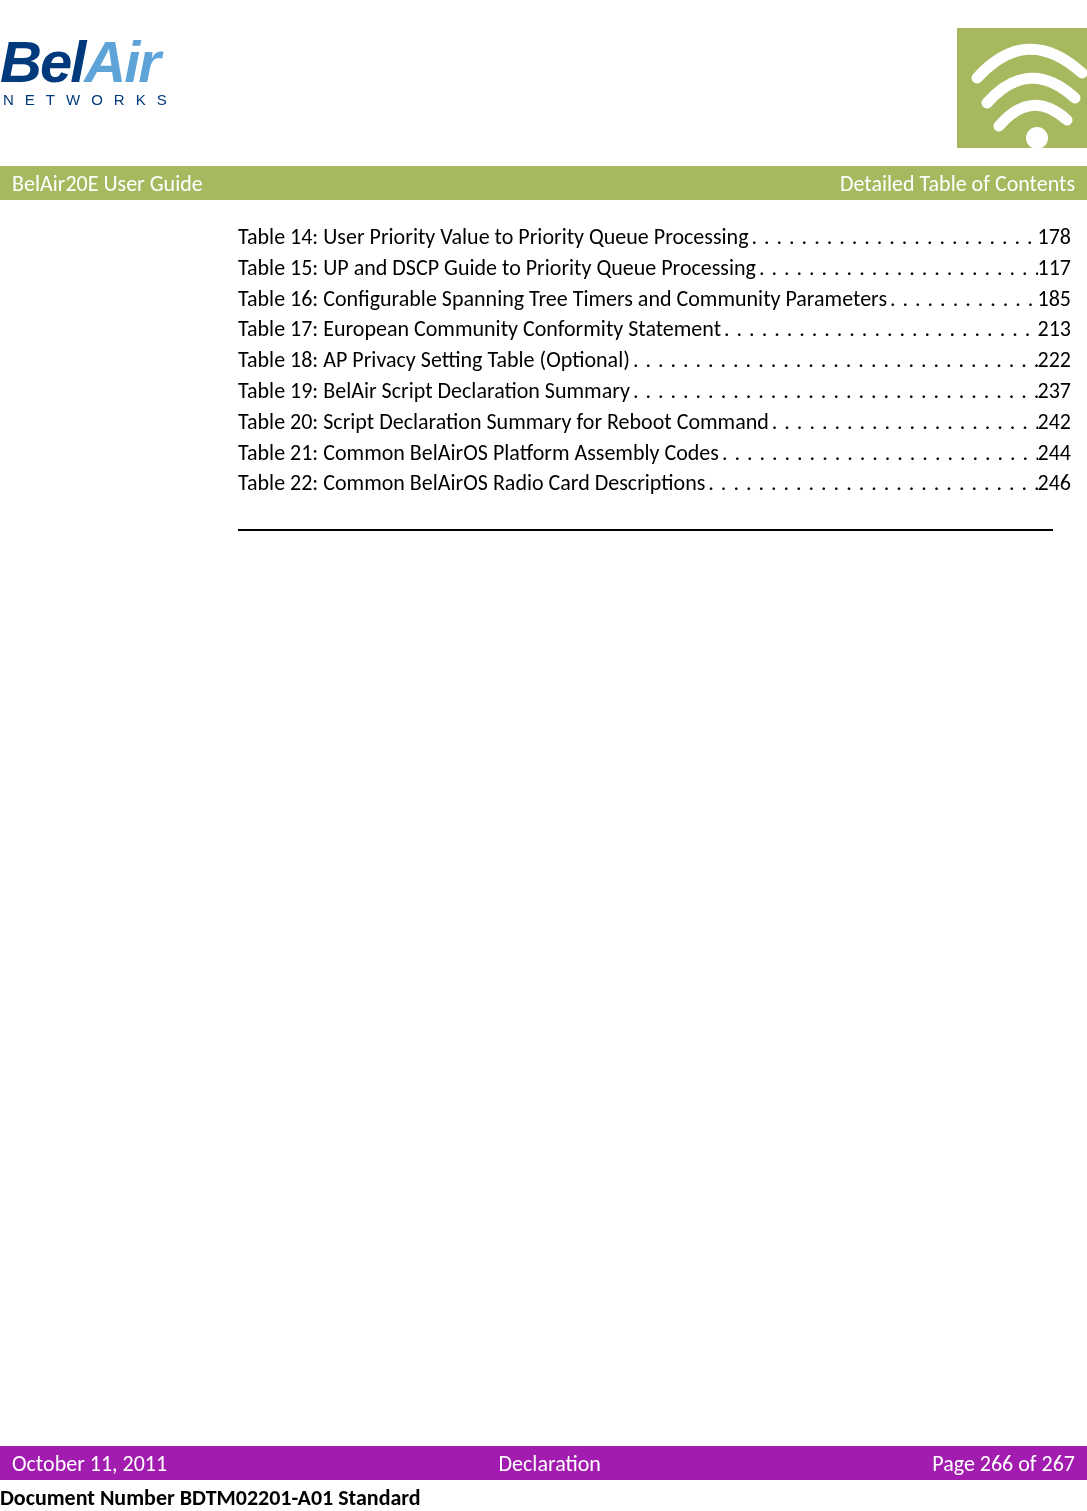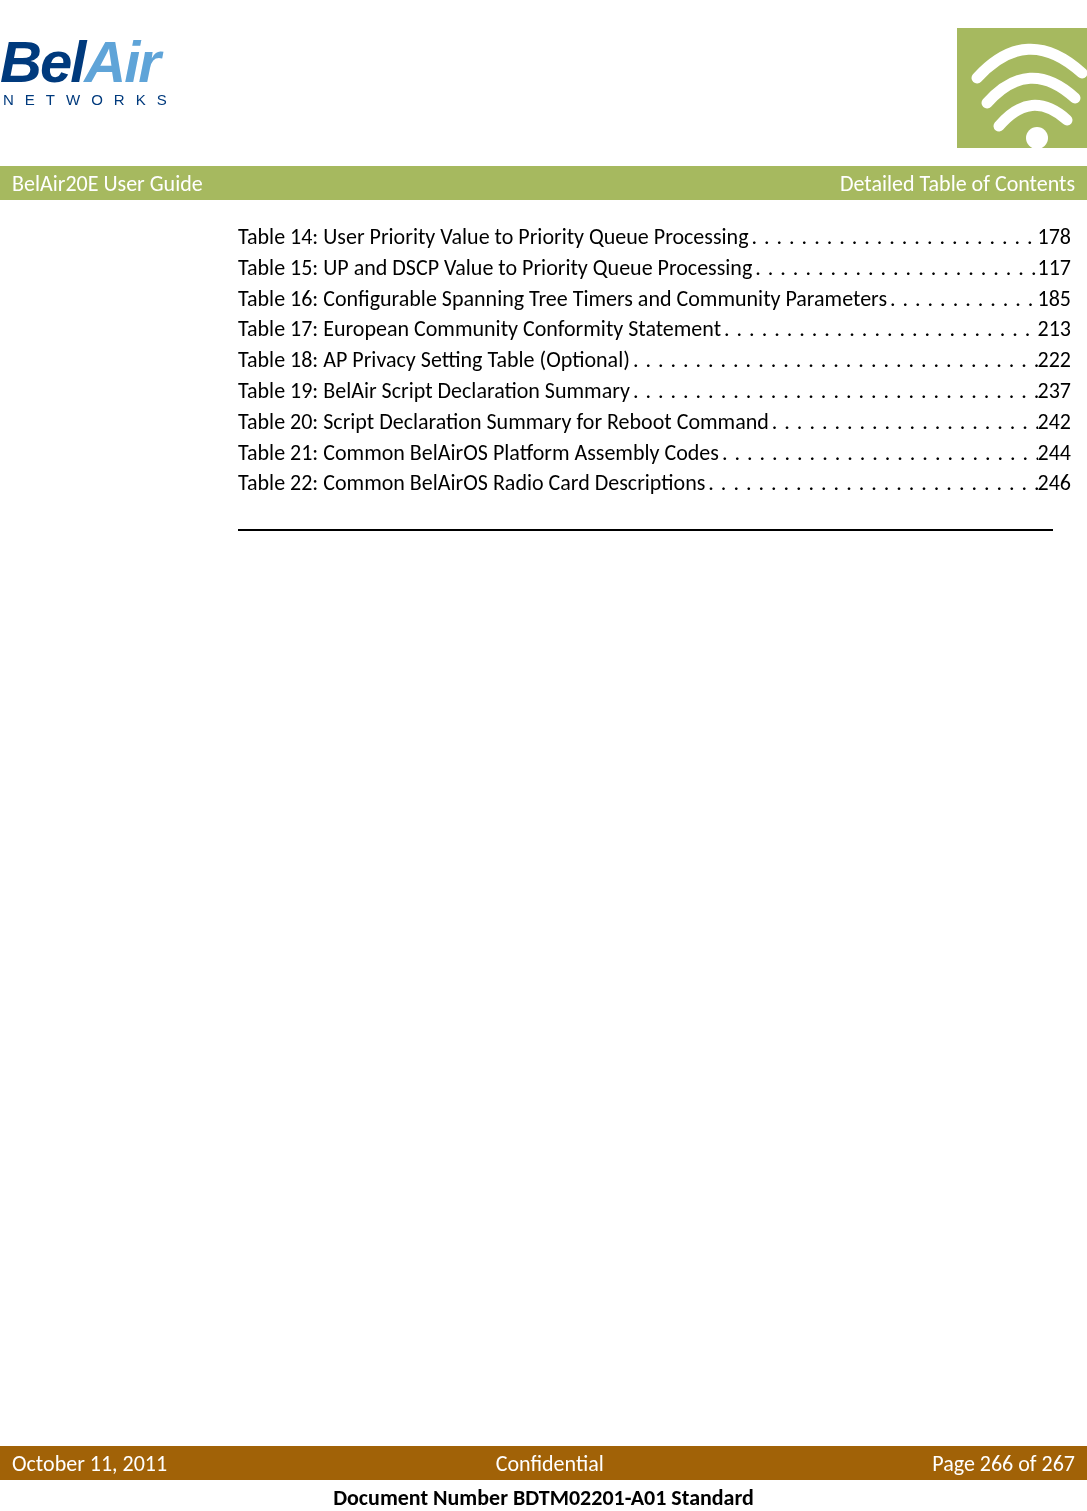--- a/index.html
+++ b/index.html
@@ -92,31 +92,30 @@
       border-top: 2px solid #000;
       margin-top: 30px;
     }
     .footer {
       position: absolute;
       bottom: 0;
       left: 0;
       right: 0;
     }
     .footer-banner {
-      background: #a16207;
+      background: #a21caf;
       height: 34px;
       display: flex;
       justify-content: space-between;
       align-items: center;
       padding: 0 12px;
       color: #ffffff;
       font-size: 22px;
     }
     .footer-docnum {
-      text-align: center;
       font-size: 22px;
       font-weight: bold;
       color: #000;
       padding-top: 4px;
       padding-bottom: 0;
     }
   </style>
 </head>
 <body>
 
@@ -147,21 +146,21 @@
   <span>Detailed Table of Contents</span>
 </div>
 
 <div class="content">
   <div class="toc-row">
     <span class="toc-label">Table 14: User Priority Value to Priority Queue Processing</span>
     <span class="toc-dots"></span>
     <span class="toc-page">178</span>
   </div>
   <div class="toc-row">
-    <span class="toc-label">Table 15: UP and DSCP Value to Priority Queue Processing</span>
+    <span class="toc-label">Table 15: UP and DSCP Guide to Priority Queue Processing</span>
     <span class="toc-dots"></span>
     <span class="toc-page">117</span>
   </div>
   <div class="toc-row">
     <span class="toc-label">Table 16: Configurable Spanning Tree Timers and Community Parameters</span>
     <span class="toc-dots"></span>
     <span class="toc-page">185</span>
   </div>
   <div class="toc-row">
     <span class="toc-label">Table 17: European Community Conformity Statement</span>
@@ -193,17 +192,17 @@
     <span class="toc-dots"></span>
     <span class="toc-page">246</span>
   </div>
 </div>
 
 <hr class="hr-line">
 
 <div class="footer">
   <div class="footer-banner">
     <span>October 11, 2011</span>
-    <span>Confidential</span>
+    <span>Declaration</span>
     <span>Page 266 of 267</span>
   </div>
   <div class="footer-docnum">Document Number BDTM02201-A01 Standard</div>
 </div>
 
 </body></html>

